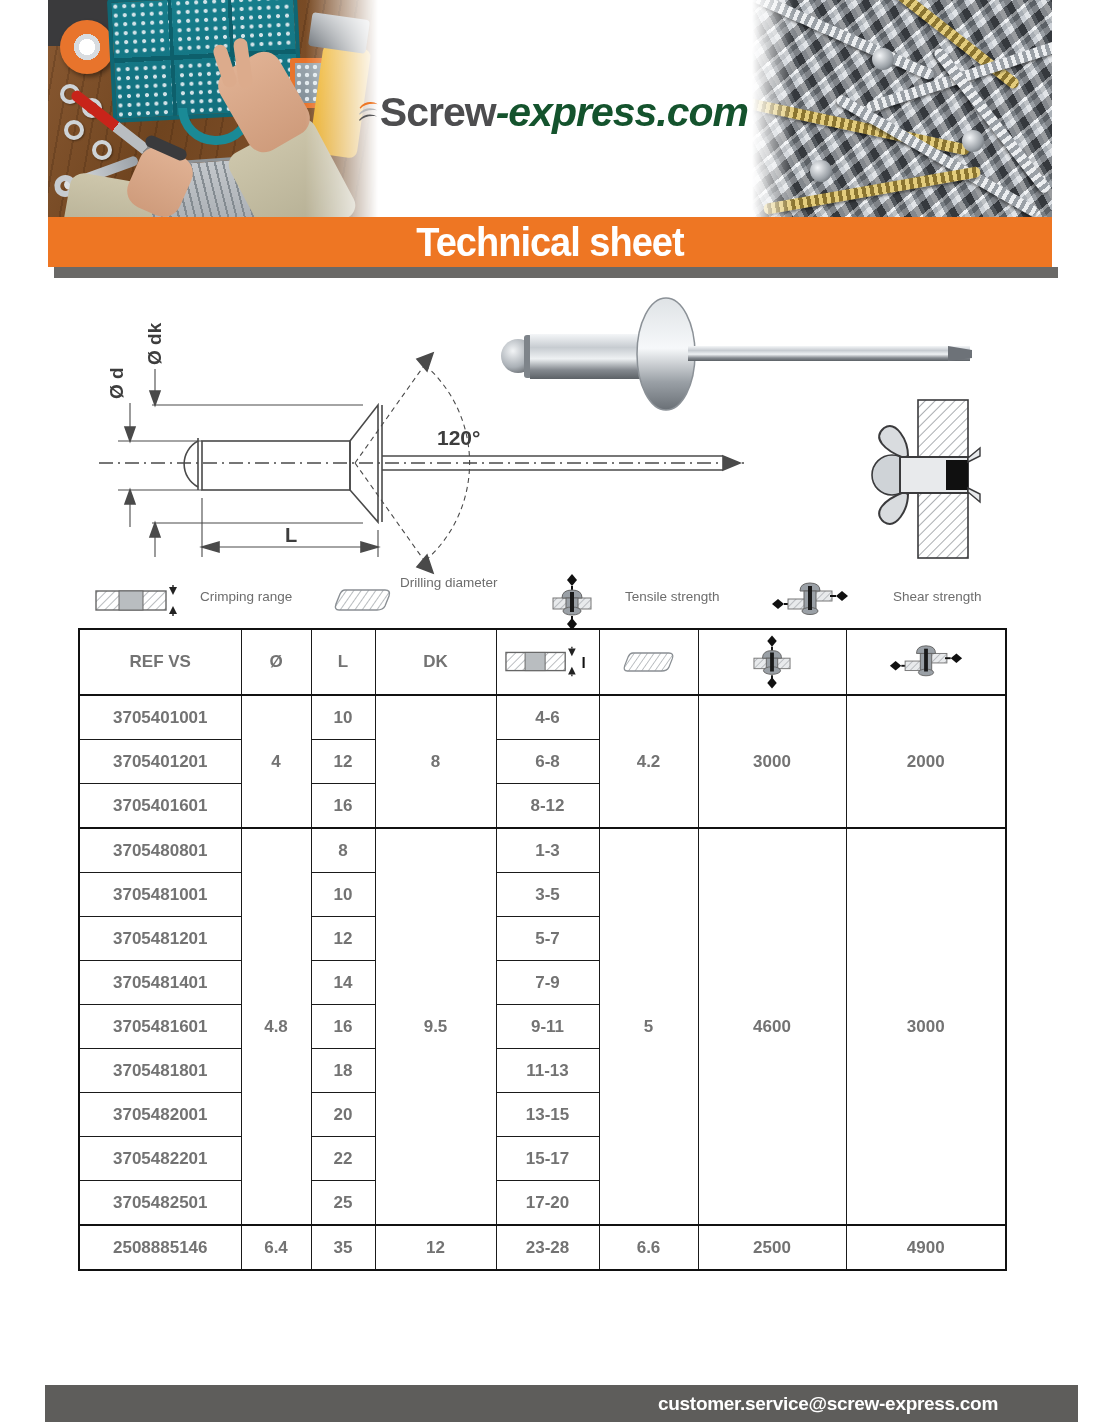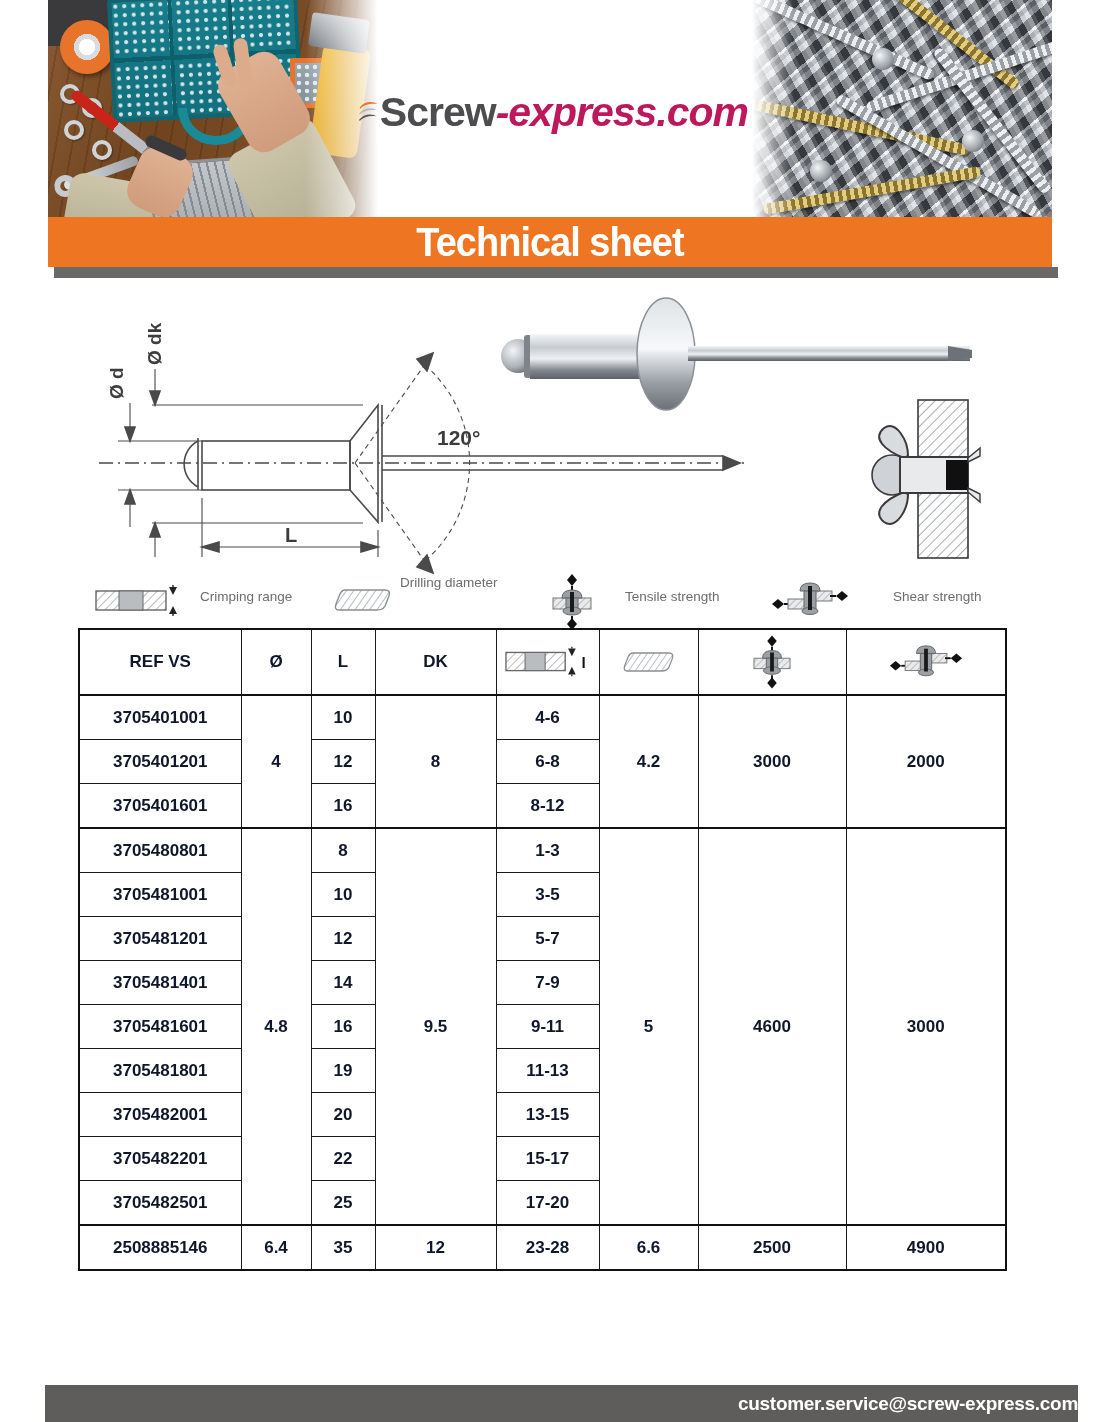--- a/index.html
+++ b/index.html
@@ -55,44 +55,44 @@
   .drill{position:absolute;background:linear-gradient(100deg,#f0b42a,#d99a1a);border-radius:8px;}
   .drill-top{position:absolute;background:linear-gradient(#b9bdc1,#6e747a);border-radius:4px;}
   .sleeve{position:absolute;background:linear-gradient(#cdc6ab,#b4ae93);border-radius:14px;}
   .hand{position:absolute;background:linear-gradient(#e0b193,#cf9c7c);border-radius:18px;}
   .finger{position:absolute;background:#dcab8c;border-radius:8px;}
 
   
   #logo{position:absolute;left:358px;top:64px;width:390px;height:96px;display:flex;align-items:center;}
   #logo-text{font-size:41px;font-weight:bold;letter-spacing:-1px;white-space:nowrap;}
   #logo-text .dark{color:#4d4d4f;}
-  #logo-text .orange{color:#be185d;font-style:italic;}
+  #logo-text .orange{color:#14532d;font-style:italic;}
 
   
   #banner{position:absolute;left:48px;top:217px;width:1004px;height:50px;background:#ee7623;
     display:flex;align-items:center;justify-content:center;}
   #banner-title{color:#fff;font-size:38px;font-weight:bold;letter-spacing:-1px;transform:scaleY(1.06);}
   #gray-strip{position:absolute;left:54px;top:267px;width:1004px;height:11px;background:#6a6967;}
 
   
   .legend-label{position:absolute;font-size:13.5px;color:#6d6d6d;}
 
   
   #spec-table{position:absolute;left:78px;top:628px;border-collapse:collapse;table-layout:fixed;
-    font-weight:bold;font-size:17px;color:#0f172a;}
+    font-weight:bold;font-size:17px;color:#737373;}
   #spec-table th,#spec-table td{border:1.6px solid #1a1a1a;text-align:center;vertical-align:middle;padding:0;}
   #spec-table th{height:64px;font-size:17px;}
   #spec-table td{height:43px;}
   #spec-table{border:2.5px solid #111;}
   #spec-table thead th{border-bottom:2.5px solid #111;}
   #spec-table tr.gs td{border-top:2.5px solid #111;margin-left:45px;}
 
   
   #footer-bar{position:absolute;left:45px;top:1385px;width:1033px;height:37px;background:#5e5d5b;
-    display:flex;align-items:center;justify-content:flex-end;box-sizing:border-box;}
+    display:flex;align-items:center;justify-content:flex-end;padding-right:80px;box-sizing:border-box;}
   #footer-email{color:#fff;font-size:19px;font-weight:bold;letter-spacing:-.3px;}
 </style>
 </head>
 <body>
 
 <div id="page">
 
   <div id="photo-left" class="photo">
     <div class="peg" style="left:0;top:0;width:70px;height:46px;"></div>
     <div class="tape" style="left:12px;top:20px;"></div>
@@ -415,21 +415,21 @@
         <td>14</td>
         <td>7-9</td>
       </tr>
       <tr>
         <td>3705481601</td>
         <td>16</td>
         <td>9-11</td>
       </tr>
       <tr>
         <td>3705481801</td>
-        <td>19</td>
+        <td>18</td>
         <td>11-13</td>
       </tr>
       <tr>
         <td>3705482001</td>
         <td>20</td>
         <td>13-15</td>
       </tr>
       <tr>
         <td>3705482201</td>
         <td>22</td>

